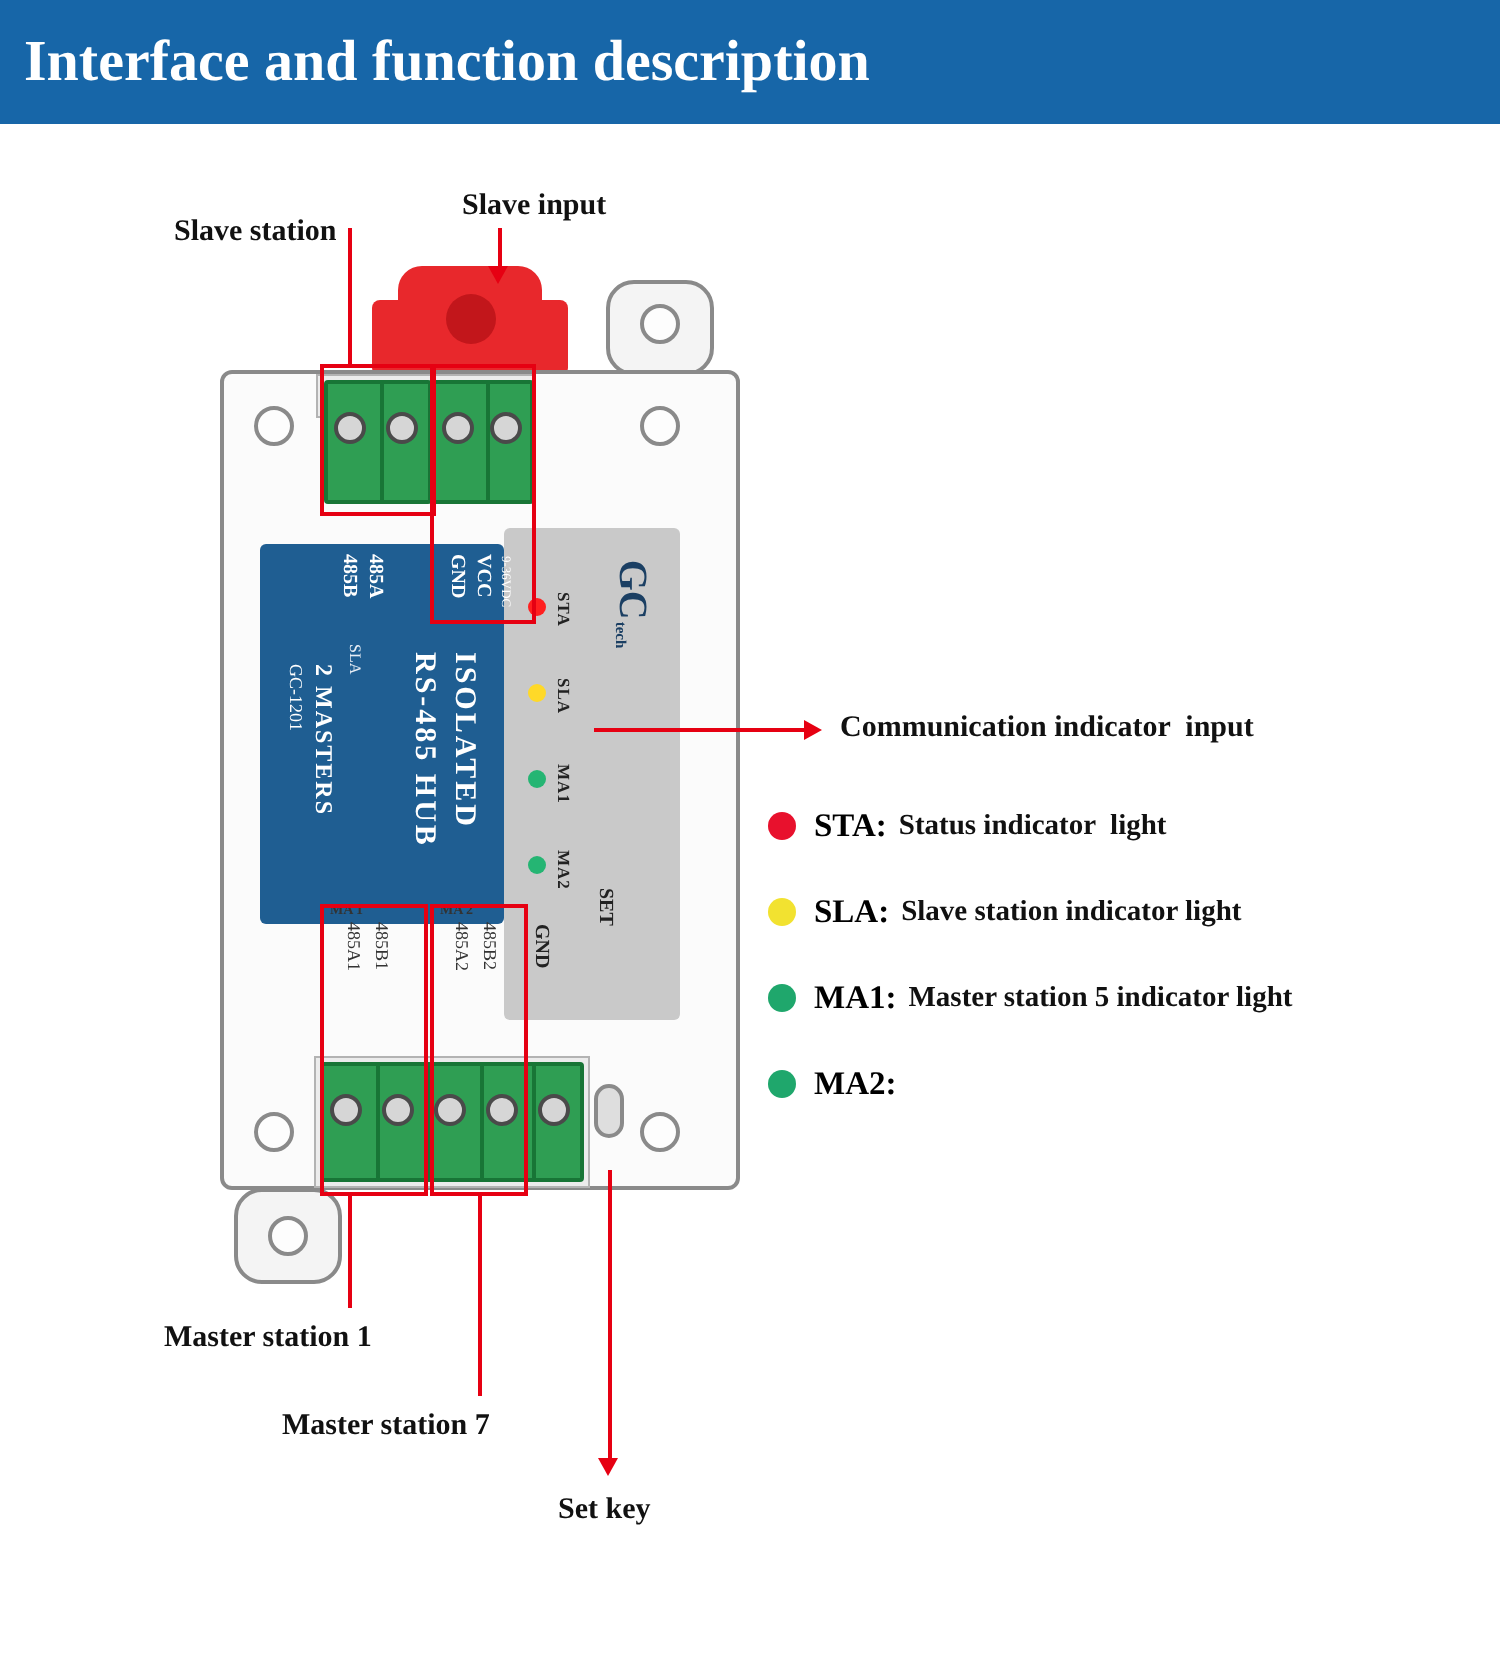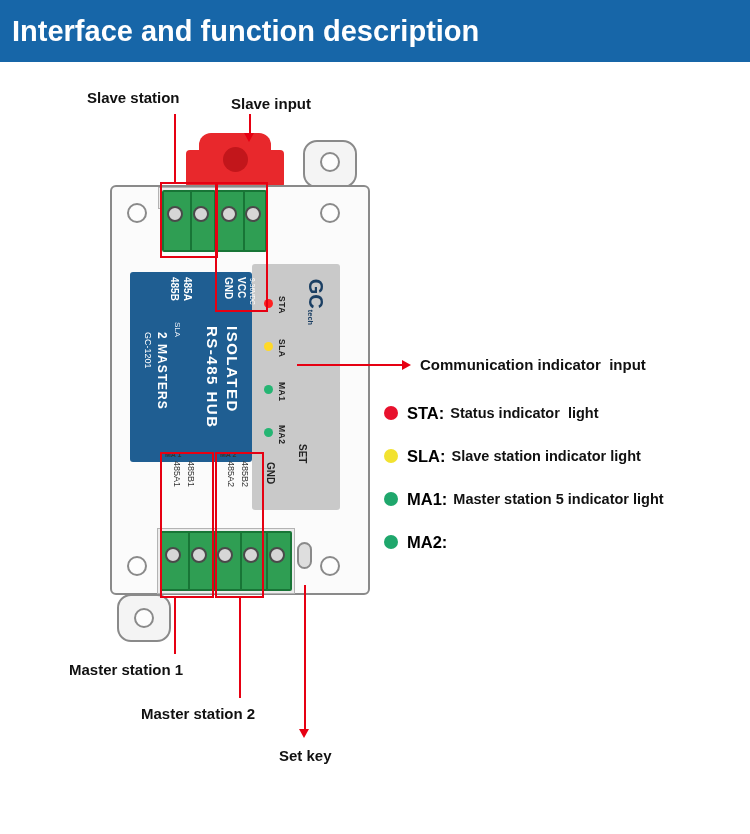--- a/index.html
+++ b/index.html
@@ -1,19 +1,19 @@
 <!DOCTYPE html>
 <html><head>
 <meta charset="utf-8">
 <style>
   * { margin:0; padding:0; box-sizing:border-box; }
   body { background:#fff; }
   .stage {
     position:relative; width:750px; height:834px; background:#ffffff;
-    font-family:Liberation Sans, sans-serif; overflow:hidden;
+    font-family:Liberation Serif, serif; overflow:hidden;
   }
   
   #hdr { position:absolute; left:0; top:0; width:750px; height:62px; background:#1766a8; z-index:5; }
   #hdr-title { color:#fff; font-size:29px; font-weight:bold; line-height:62px; padding-left:12px; white-space:pre; }
 
   
   .vtext { writing-mode:vertical-rl; text-orientation:mixed; position:absolute; }
   .red-line { position:absolute; background:#e60012; z-index:6; }
   .red-box  { position:absolute; border:2px solid #e60012; z-index:6; }
   .arr-down { position:absolute; width:0; height:0; border-left:5px solid transparent; border-right:5px solid transparent; border-top:9px solid #e60012; z-index:6; }
@@ -88,24 +88,24 @@
   #ln-comm { left:297px; top:364px; width:106px; height:2px; }
   #ar-comm { left:402px; top:360px; }
   #box-m1 { left:160px; top:452px; width:54px; height:146px; }
   #box-m2 { left:215px; top:452px; width:49px; height:146px; }
   #ln-m1 { left:174px; top:598px; width:2px; height:56px; }
   #ln-m2 { left:239px; top:598px; width:2px; height:100px; }
   #ln-set { left:304px; top:585px; width:2px; height:144px; }
   #ar-set { left:299px; top:729px; }
 
   
-  #c-slave { left:87px; top:89px; }
+  #c-slave { left:87px; top:108px; }
   #c-power { left:231px; top:95px; }
   #c-comm  { left:420px; top:356px; }
-  #c-m1 { left:69px; top:661px; }
+  #c-m1 { left:82px; top:661px; }
   #c-m2 { left:141px; top:705px; }
   #c-set { left:279px; top:747px; }
 
   
   .leg { position:absolute; left:384px; display:flex; align-items:center; height:24px; z-index:5; }
   #leg0 { top:401px; } #leg1 { top:444px; } #leg2 { top:487px; } #leg3 { top:530px; }
   .ldot { width:14px; height:14px; border-radius:50%; margin-right:9px; flex:none; }
   .lkey { font-size:16.5px; font-weight:bold; color:#000; margin-right:6px; white-space:pre; }
   .ldesc { font-size:14.5px; font-weight:bold; color:#111; white-space:pre; }
 </style>
@@ -215,21 +215,21 @@
   <div id="box-m2" class="red-box"></div>
   <div id="ln-m1" class="red-line"></div>
   <div id="ln-m2" class="red-line"></div>
   <div id="ln-set" class="red-line"></div>
   <div id="ar-set" class="arr-down"></div>
 
   <div id="c-slave" class="callout">Slave station</div>
   <div id="c-power" class="callout">Slave input</div>
   <div id="c-comm" class="callout">Communication indicator  input</div>
   <div id="c-m1" class="callout">Master station 1</div>
-  <div id="c-m2" class="callout">Master station 2</div>
+  <div id="c-m2" class="callout">Master station 7</div>
   <div id="c-set" class="callout">Set key</div>
 
   <div id="leg1" class="leg">
     <span class="ldot" style="background: rgb(242, 226, 48);"></span>
     <span class="lkey">SLA:</span>
     <span class="ldesc">Slave station indicator light</span>
   </div>
   <div id="leg0" class="leg">
     <span class="ldot" style="background: rgb(232, 17, 45);"></span>
     <span class="lkey">STA:</span>

